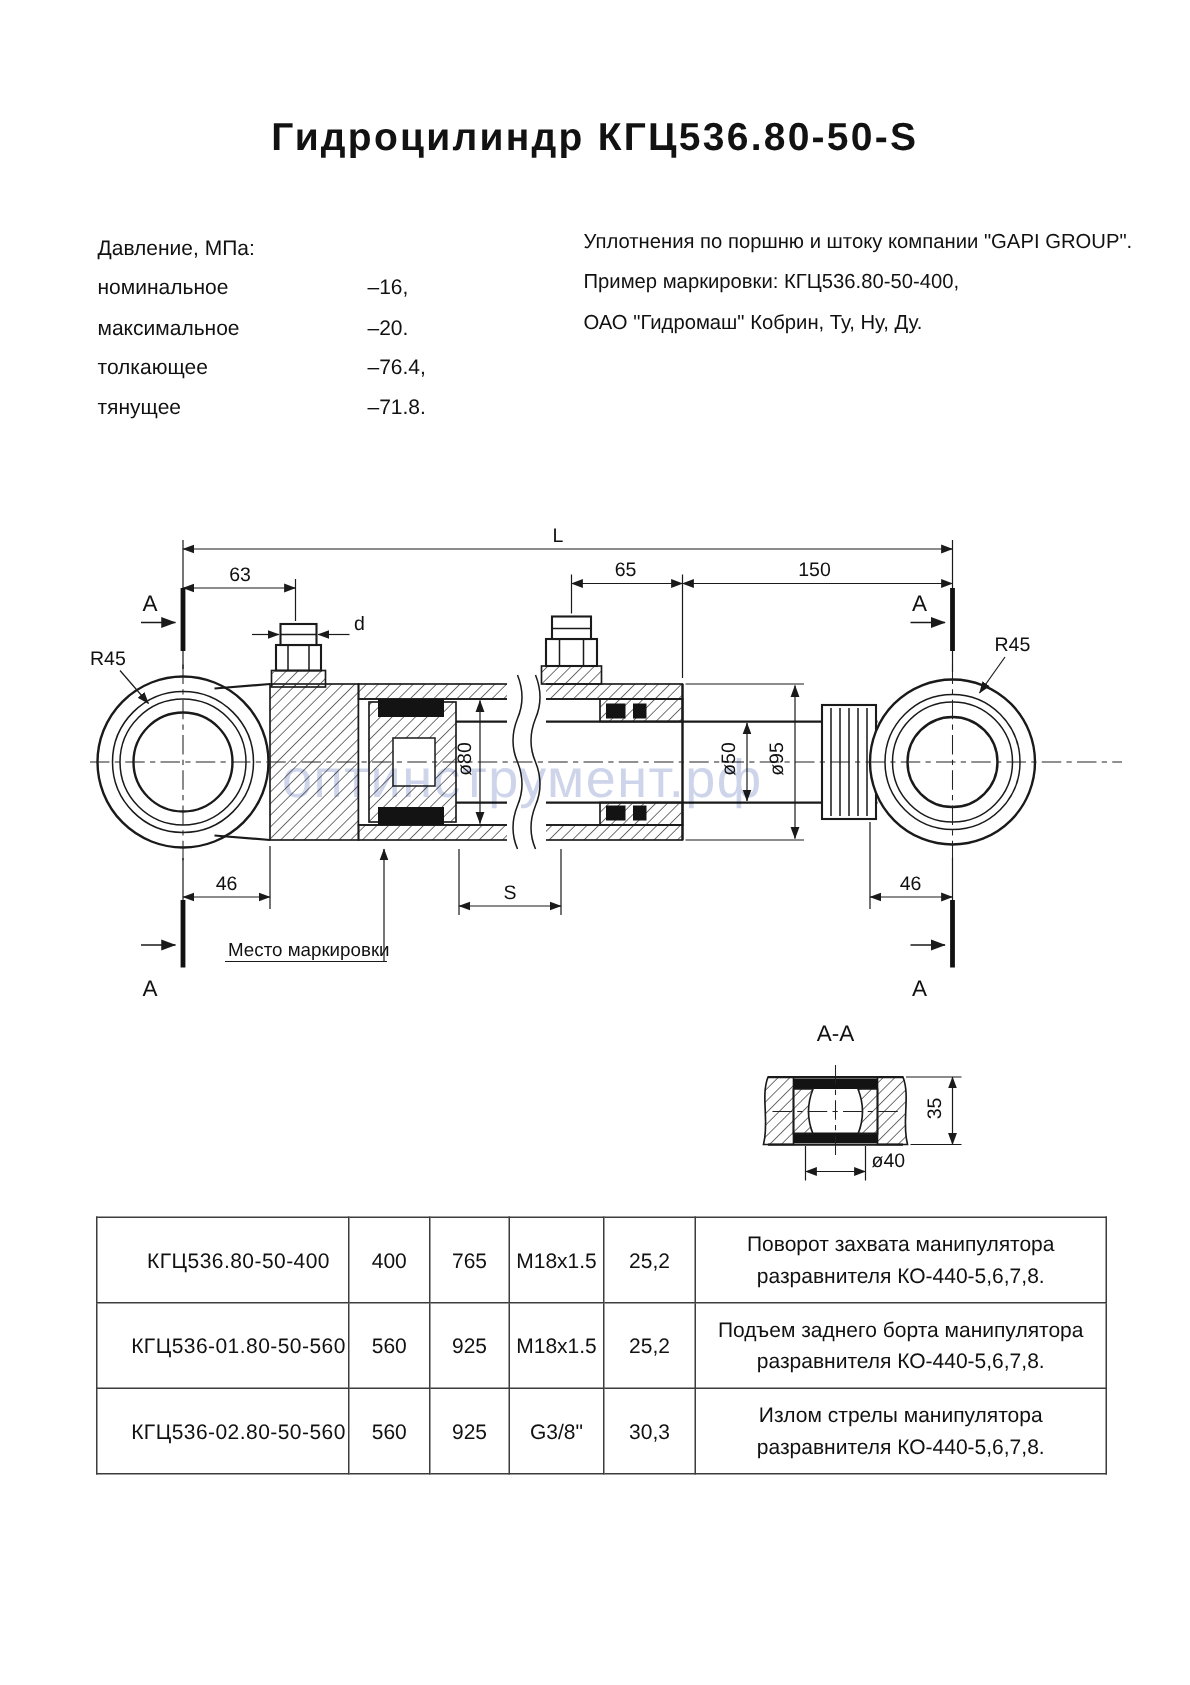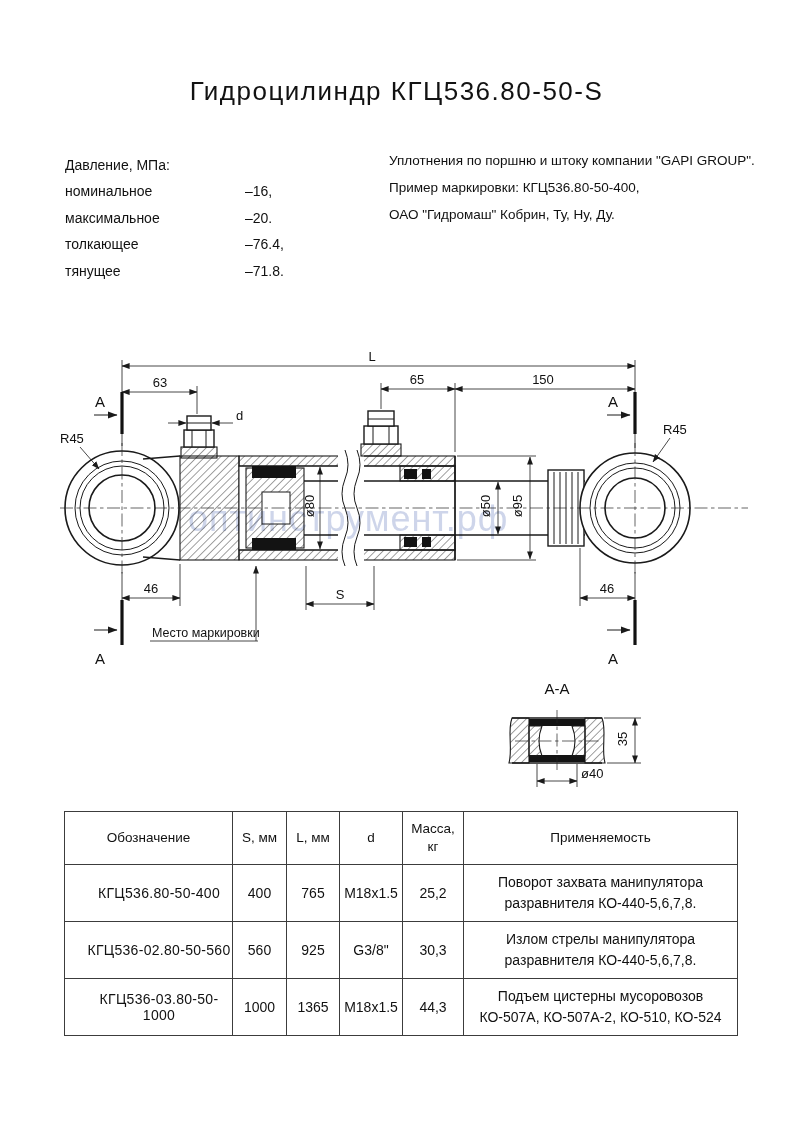--- a/index.html
+++ b/index.html
@@ -1,20 +1,20 @@
 <!DOCTYPE html>
 <html><head>
 <meta charset="utf-8">
 <style>
   html,body{margin:0;padding:0;background:#ffffff;}
   body{font-family:"Liberation Sans",sans-serif;color:#111;}
   .page{position:relative;width:793px;height:1123px;background:#fff;overflow:hidden;}
 
   .title{position:absolute;left:0;top:76px;width:100%;text-align:center;
-         font-size:26px;font-weight:400;letter-spacing:1.5px;color:#121212;}
+         font-size:26px;font-weight:700;letter-spacing:1.5px;color:#121212;}
 
   .specs{position:absolute;left:65px;top:146px;width:310px;font-size:14px;}
   .spec-row{display:flex;height:26.5px;align-items:flex-end;}
   .spec-label{width:180px;flex:none;}
   .spec-value{flex:none;}
 
   .notes{position:absolute;left:389px;top:147px;width:370px;font-size:13.5px;line-height:27px;}
 
   .drawing-svg{position:absolute;left:0;top:330px;}
   .drawing-svg text{font-family:"Liberation Sans",sans-serif;fill:#111;font-size:13px;}
@@ -257,48 +257,40 @@
   <table class="spec-table">
     <colgroup>
       <col style="width:168px">
         <col style="width:54px">
         <col style="width:53px">
       <col style="width:63px">
         <col style="width:61px">
         <col style="width:274px">
     </colgroup>
     <tbody>
-        <tr>
-      <th>Обозначение</th>
-      <th>S, мм</th>
-      <th>L, мм</th>
-      <th>d</th>
-      <th>Масса, кг</th>
-      <th>Применяемость</th>
-    </tr>
     <tr>
       <td class="desig">КГЦ536.80-50-400</td>
       <td>400</td>
       <td>765</td>
       <td>M18x1.5</td>
       <td>25,2</td>
       <td class="app">Поворот захвата манипулятора разравнителя КО-440-5,6,7,8.</td>
     </tr>
     <tr>
+      <td class="desig">КГЦ536-01.80-50-560</td>
+      <td>560</td>
+      <td>925</td>
+      <td>M18x1.5</td>
+      <td>25,2</td>
+      <td class="app">Подъем заднего борта манипулятора разравнителя КО-440-5,6,7,8.</td>
+    </tr>
+    <tr>
       <td class="desig">КГЦ536-02.80-50-560</td>
       <td>560</td>
       <td>925</td>
       <td>G3/8"</td>
       <td>30,3</td>
       <td class="app">Излом стрелы манипулятора разравнителя КО-440-5,6,7,8.</td>
     </tr>
-    <tr>
-      <td class="desig">КГЦ536-03.80-50-1000</td>
-      <td>1000</td>
-      <td>1365</td>
-      <td>M18x1.5</td>
-      <td>44,3</td>
-      <td class="app">Подъем цистерны мусоровозов КО-507А, КО-507А-2, КО-510, КО-524</td>
-    </tr>
   </tbody>
     </table>
 
 </div>
 
 </body></html>

